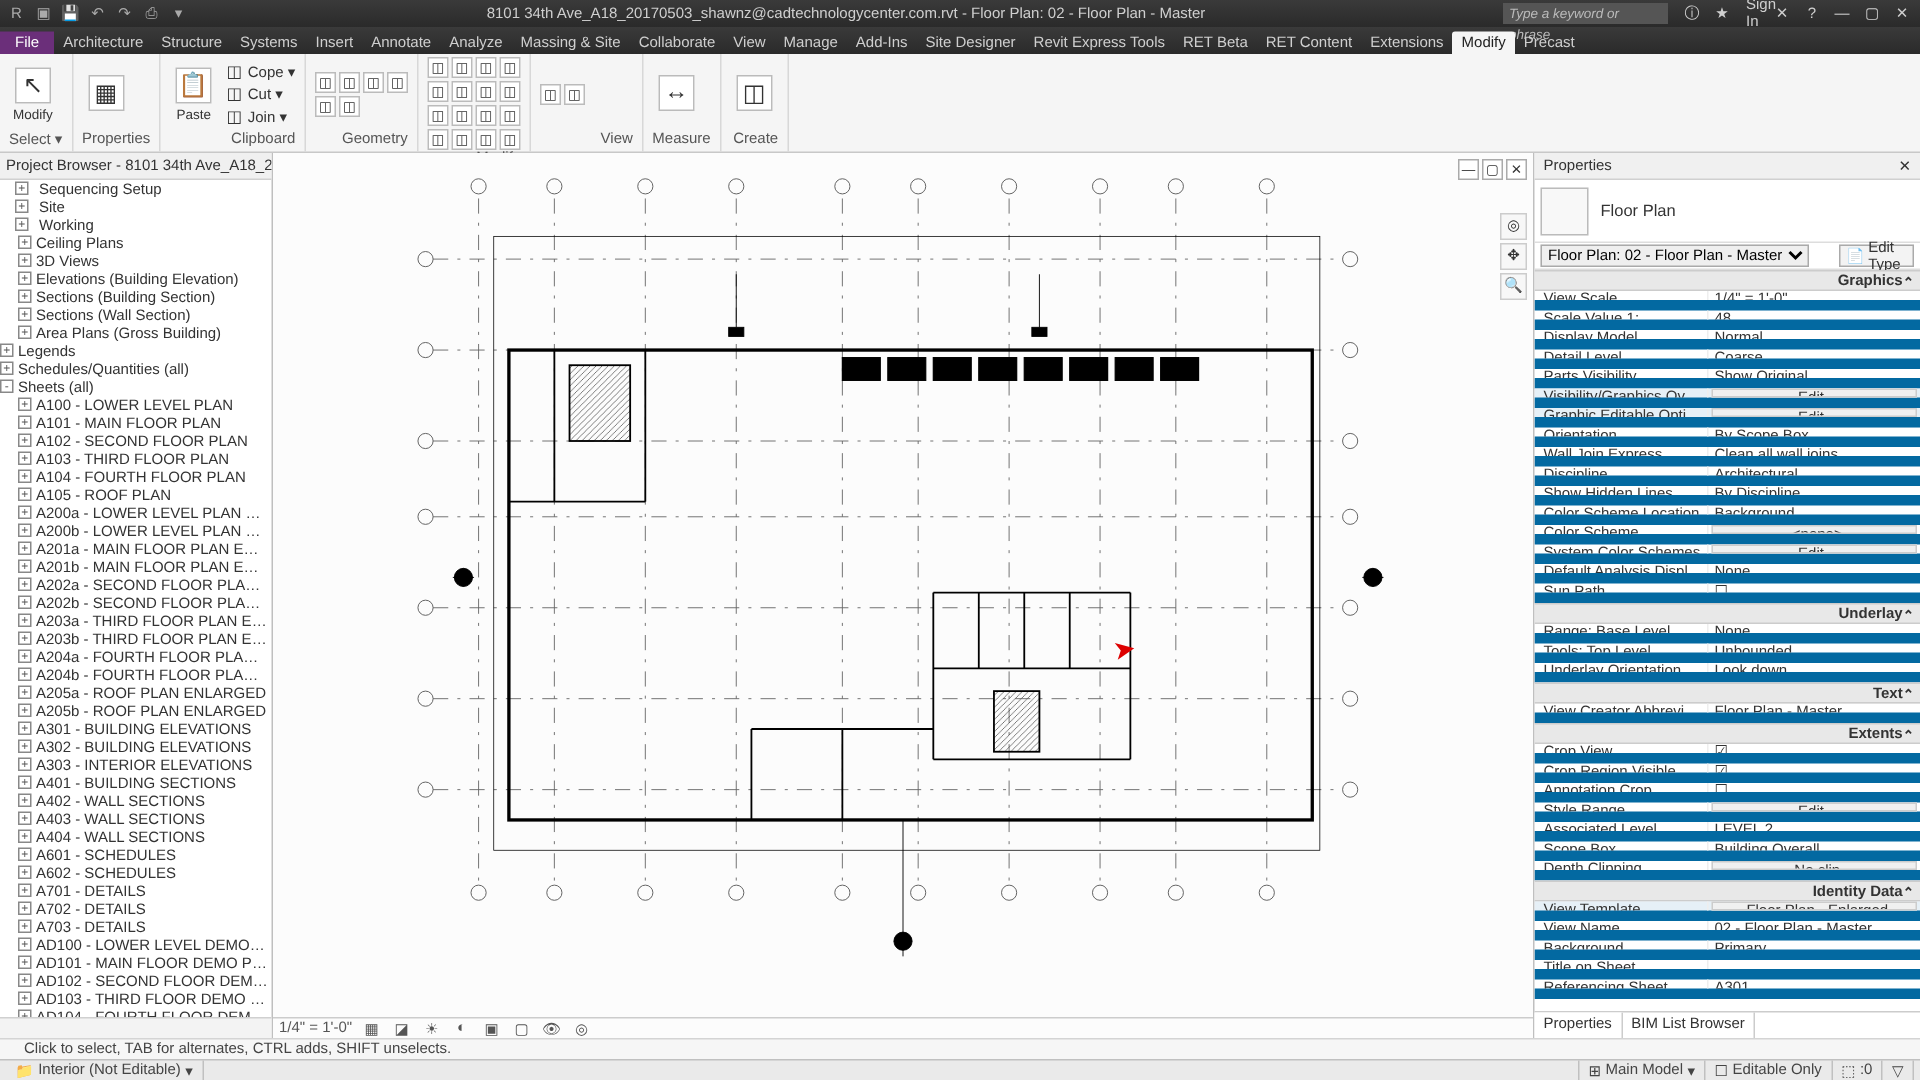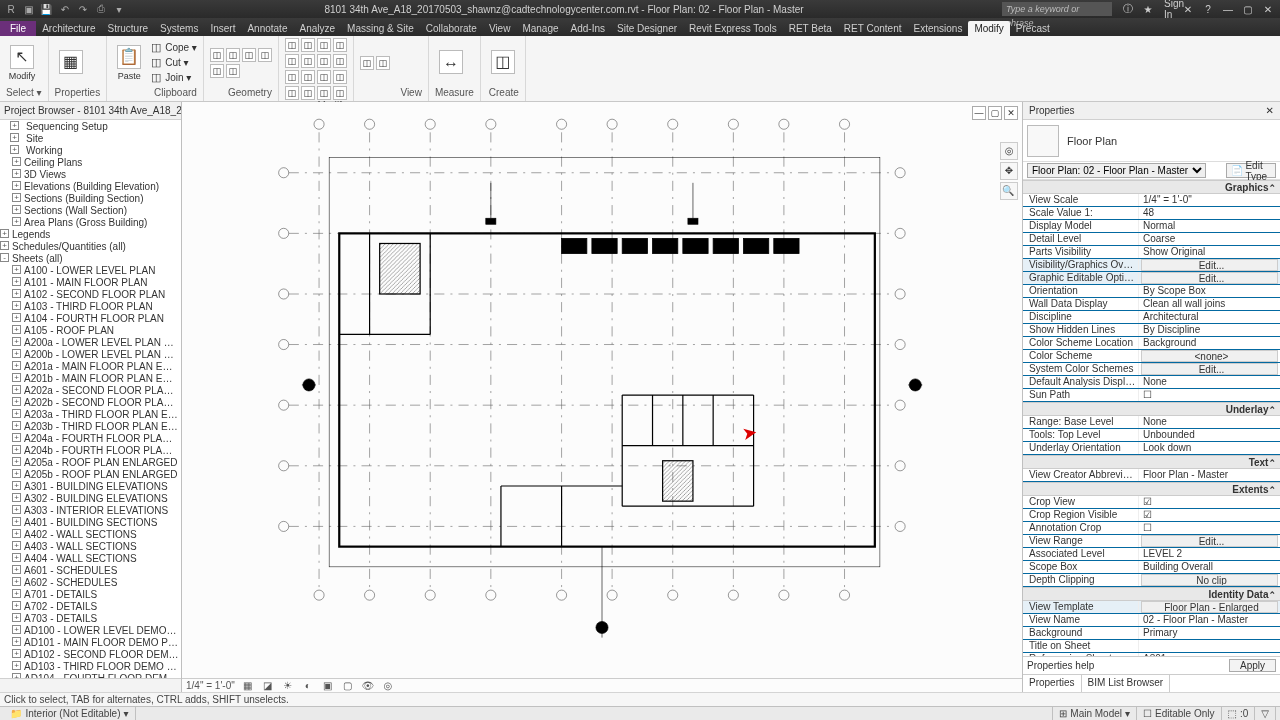--- a/index.html
+++ b/index.html
@@ -64,39 +64,39 @@
 .panel-right .hdr { height: 18px; background: #f0f0f0; border-bottom: 1px solid #d0d0d0; font-size: 10px; padding: 2px 6px; display: flex; justify-content: space-between; align-items: center; }
 .type-sel { height: 42px; border-bottom: 1px solid #ddd; display: flex; align-items: center; padding: 4px; gap: 8px; }
 .type-sel .thumb { width: 32px; height: 32px; border: 1px solid #bbb; background: #f8f8f8; }
 .type-sel .tname { font-size: 11px; }
 .instance-row { height: 18px; display: flex; align-items: center; gap: 20px; padding: 0 4px; border-bottom: 1px solid #ddd; }
 .instance-row select { flex: 1; font-size: 10px; height: 15px; border: 1px solid #aaa; }
 .instance-row .edit-type { font-size: 10px; border: 1px solid #aaa; background: #f3f3f3; padding: 0 4px; height: 15px; display: flex; align-items: center; gap: 2px; }
 .props { flex: 1; overflow-y: auto; font-size: 10px; }
 .props .cat { background: #e8e8e8; font-weight: bold; padding: 1px 4px; border-top: 1px solid #ccc; border-bottom: 1px solid #ccc; display: flex; justify-content: flex-end; height: 14px; line-height: 12px; }
 .props .cat .caret { font-size: 9px; }
-.props .row { display: flex; height: 13px; line-height: 12px; border-bottom: 1px solid #0369a1; }
+.props .row { display: flex; height: 13px; line-height: 12px; border-bottom: 7px solid #0369a1; }
 .props .row .k { width: 116px; padding-left: 6px; overflow: hidden; white-space: nowrap; text-overflow: ellipsis; border-right: 1px solid #eee; }
 .props .row .v { flex: 1; padding-left: 4px; overflow: hidden; white-space: nowrap; text-overflow: ellipsis; }
 .props .row .v.btn { text-align: center; background: #f0f0f0; border: 1px solid #ccc; margin: 0 2px; font-size: 10px; }
 .props .row .v.chk::before { content: "☑"; font-size: 10px; }
 .props .row .v.unchk::before { content: "☐"; font-size: 10px; }
 .props .row.hi { background: #e6f0f7; }
 .apply-row { height: 18px; border-top: 1px solid #ccc; display: flex; justify-content: space-between; align-items: center; padding: 0 4px; font-size: 10px; }
 .apply-row .apply { border: 1px solid #aaa; padding: 0 10px; background: #f3f3f3; }
 .bottom-tabs { height: 18px; border-top: 1px solid #ccc; display: flex; font-size: 10px; }
 .bottom-tabs .bt { border-right: 1px solid #ccc; padding: 2px 6px; }
 .bottom-tabs .bt.active { background: #fff; }
 
 
 .statusbar { height: 14px; background: #eaeaea; border-top: 1px solid #c0c0c0; font-size: 10px; display: flex; align-items: center; padding: 0 4px; color: #444; }
 .statusbar .seg { padding: 0 6px; border-right: 1px solid #c0c0c0; height: 100%; display: flex; align-items: center; gap: 3px; }
 .statusbar .flex { flex: 1; }
 
-.optionsbar { height: 14px; background: #f6f6f6; border-top: 1px solid #d4d4d4; font-size: 10px; padding: 0 4px; display: flex; align-items: center; color: #444; }
+.optionsbar { height: 14px; background: #f6f6f6; border-top: 1px solid #d4d4d4; font-size: 10px; padding: 0 16px; display: flex; align-items: center; color: #444; }
 
 
 ::-webkit-scrollbar { width: 14px; height: 14px; }
 ::-webkit-scrollbar-thumb { background: #c8c8c8; border: 1px solid #a8a8a8; }
 ::-webkit-scrollbar-track { background: #f0f0f0; }
 </style>
 </head>
 <body>
 
 <div class="titlebar">
@@ -488,21 +488,21 @@
         </div>
         <div class="row hi">
           <div class="k">Graphic Editable Options</div>
           <div class="v btn">Edit...</div>
         </div>
         <div class="row">
           <div class="k">Orientation</div>
           <div class="v">By Scope Box</div>
         </div>
         <div class="row">
-          <div class="k">Wall Data Display</div>
+          <div class="k">Wall Join Express</div>
           <div class="v">Clean all wall joins</div>
         </div>
         <div class="row">
           <div class="k">Discipline</div>
           <div class="v">Architectural</div>
         </div>
         <div class="row">
           <div class="k">Show Hidden Lines</div>
           <div class="v">By Discipline</div>
         </div>
@@ -560,21 +560,21 @@
         </div>
         <div class="row">
           <div class="k">Crop Region Visible</div>
           <div class="v chk"></div>
         </div>
         <div class="row">
           <div class="k">Annotation Crop</div>
           <div class="v unchk"></div>
         </div>
         <div class="row">
-          <div class="k">View Range</div>
+          <div class="k">Style Range</div>
           <div class="v btn">Edit...</div>
         </div>
         <div class="row">
           <div class="k">Associated Level</div>
           <div class="v">LEVEL 2</div>
         </div>
         <div class="row">
           <div class="k">Scope Box</div>
           <div class="v">Building Overall</div>
         </div>
@@ -600,24 +600,20 @@
         </div>
         <div class="row">
           <div class="k">Title on Sheet</div>
           <div class="v"></div>
         </div>
         <div class="row">
           <div class="k">Referencing Sheet</div>
           <div class="v">A301</div>
         </div>
       </div>
-    <div class="apply-row">
-      <span class="link">Properties help</span>
-      <span class="apply">Apply</span>
-    </div>
     <div class="bottom-tabs" id="btabs">
         <div class="bt active">Properties</div>
         <div class="bt">BIM List Browser</div>
       </div>
   </div>
 </div>
 
 <div class="optionsbar">
   <span>Click to select, TAB for alternates, CTRL adds, SHIFT unselects.</span>
 </div>

